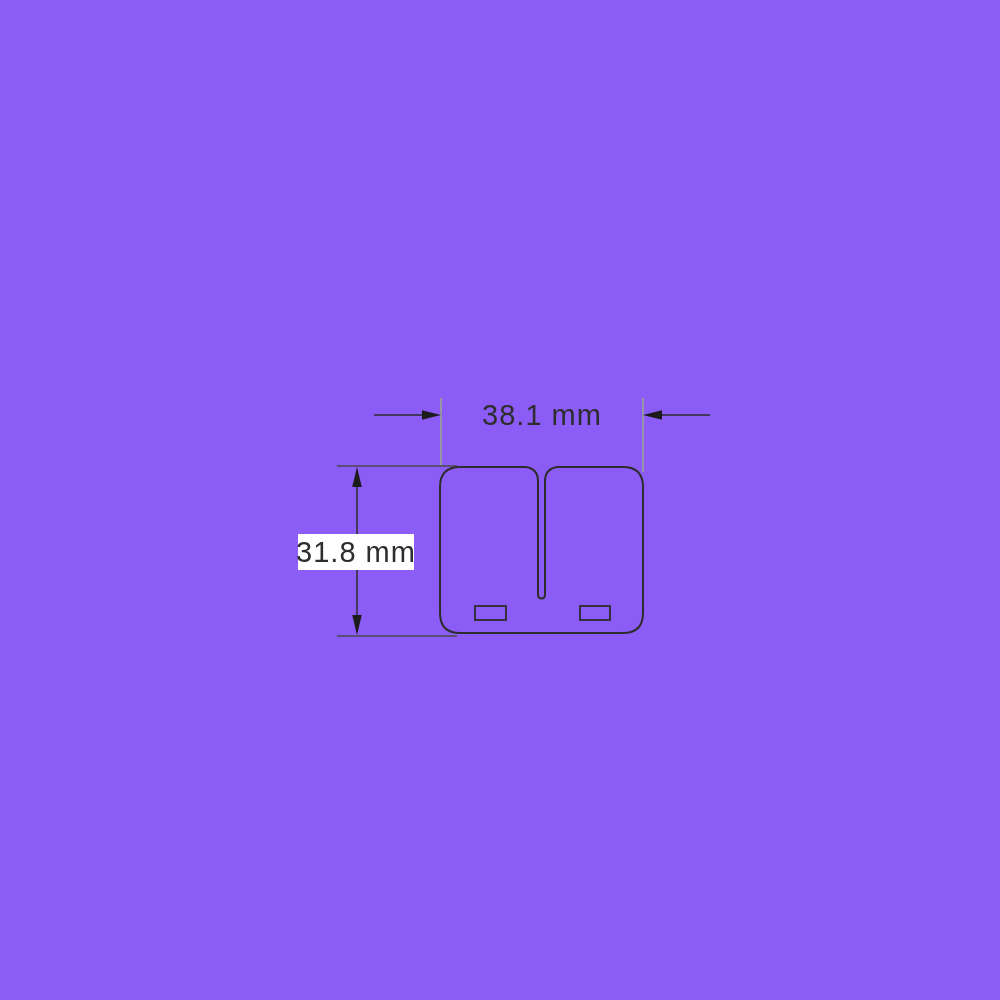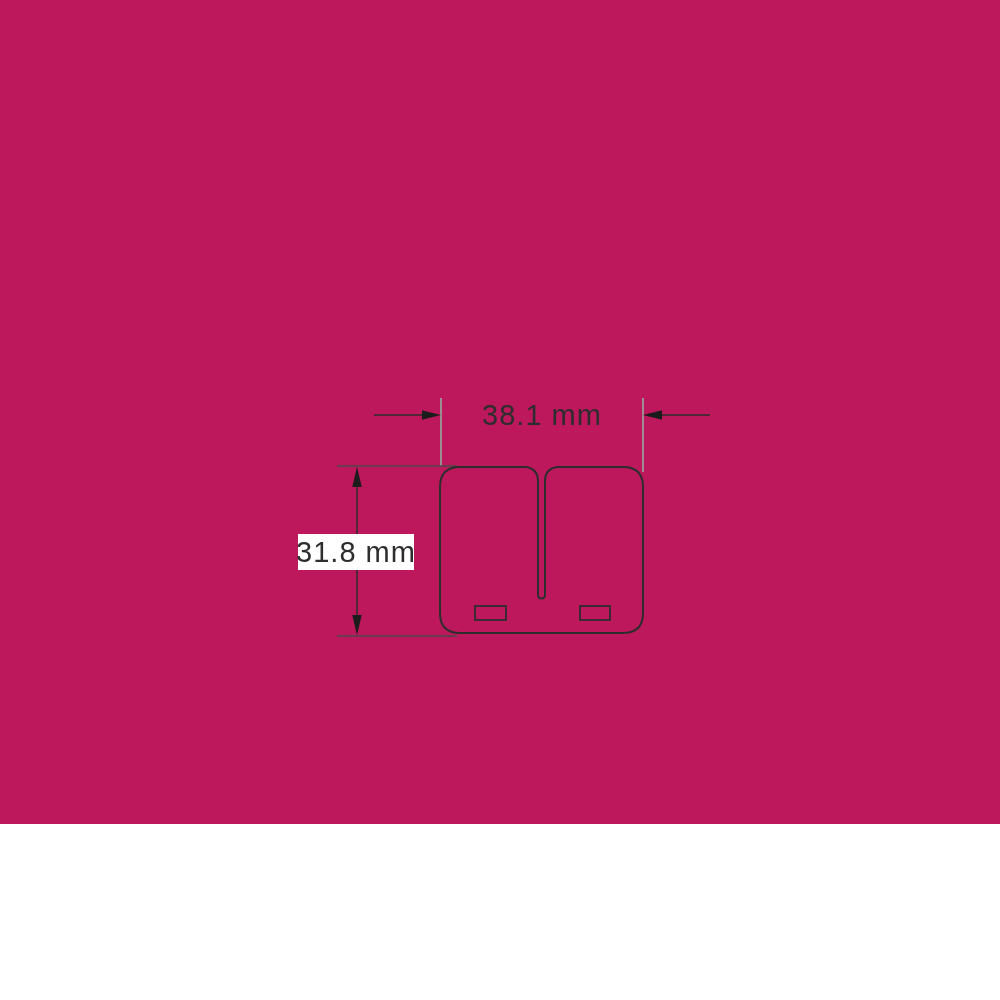--- a/index.html
+++ b/index.html
@@ -3,22 +3,22 @@
 <meta charset="utf-8">
 <style>
   html, body {
     margin: 0;
     padding: 0;
     background: #ffffff;
   }
   .canvas {
     position: relative;
     width: 1000px;
-    height: 824px;
-    background: #be185d;
+    height: 1000px;
+    background: #8b5cf6;
     overflow: hidden;
     font-family: "Liberation Sans", "DejaVu Sans", sans-serif;
   }
   svg { display: block; }
 
   
   .outline       { fill: none; stroke: #2d2d2d; stroke-width: 2;   stroke-linejoin: round; }
   .cutout        { fill: none; stroke: #2d2d2d; stroke-width: 1.8; }
   .dim-line      { stroke: #2d2d2d; stroke-width: 1.5; }
   .ext-line-v    { stroke: #9b9b9b; stroke-width: 1.8; }

